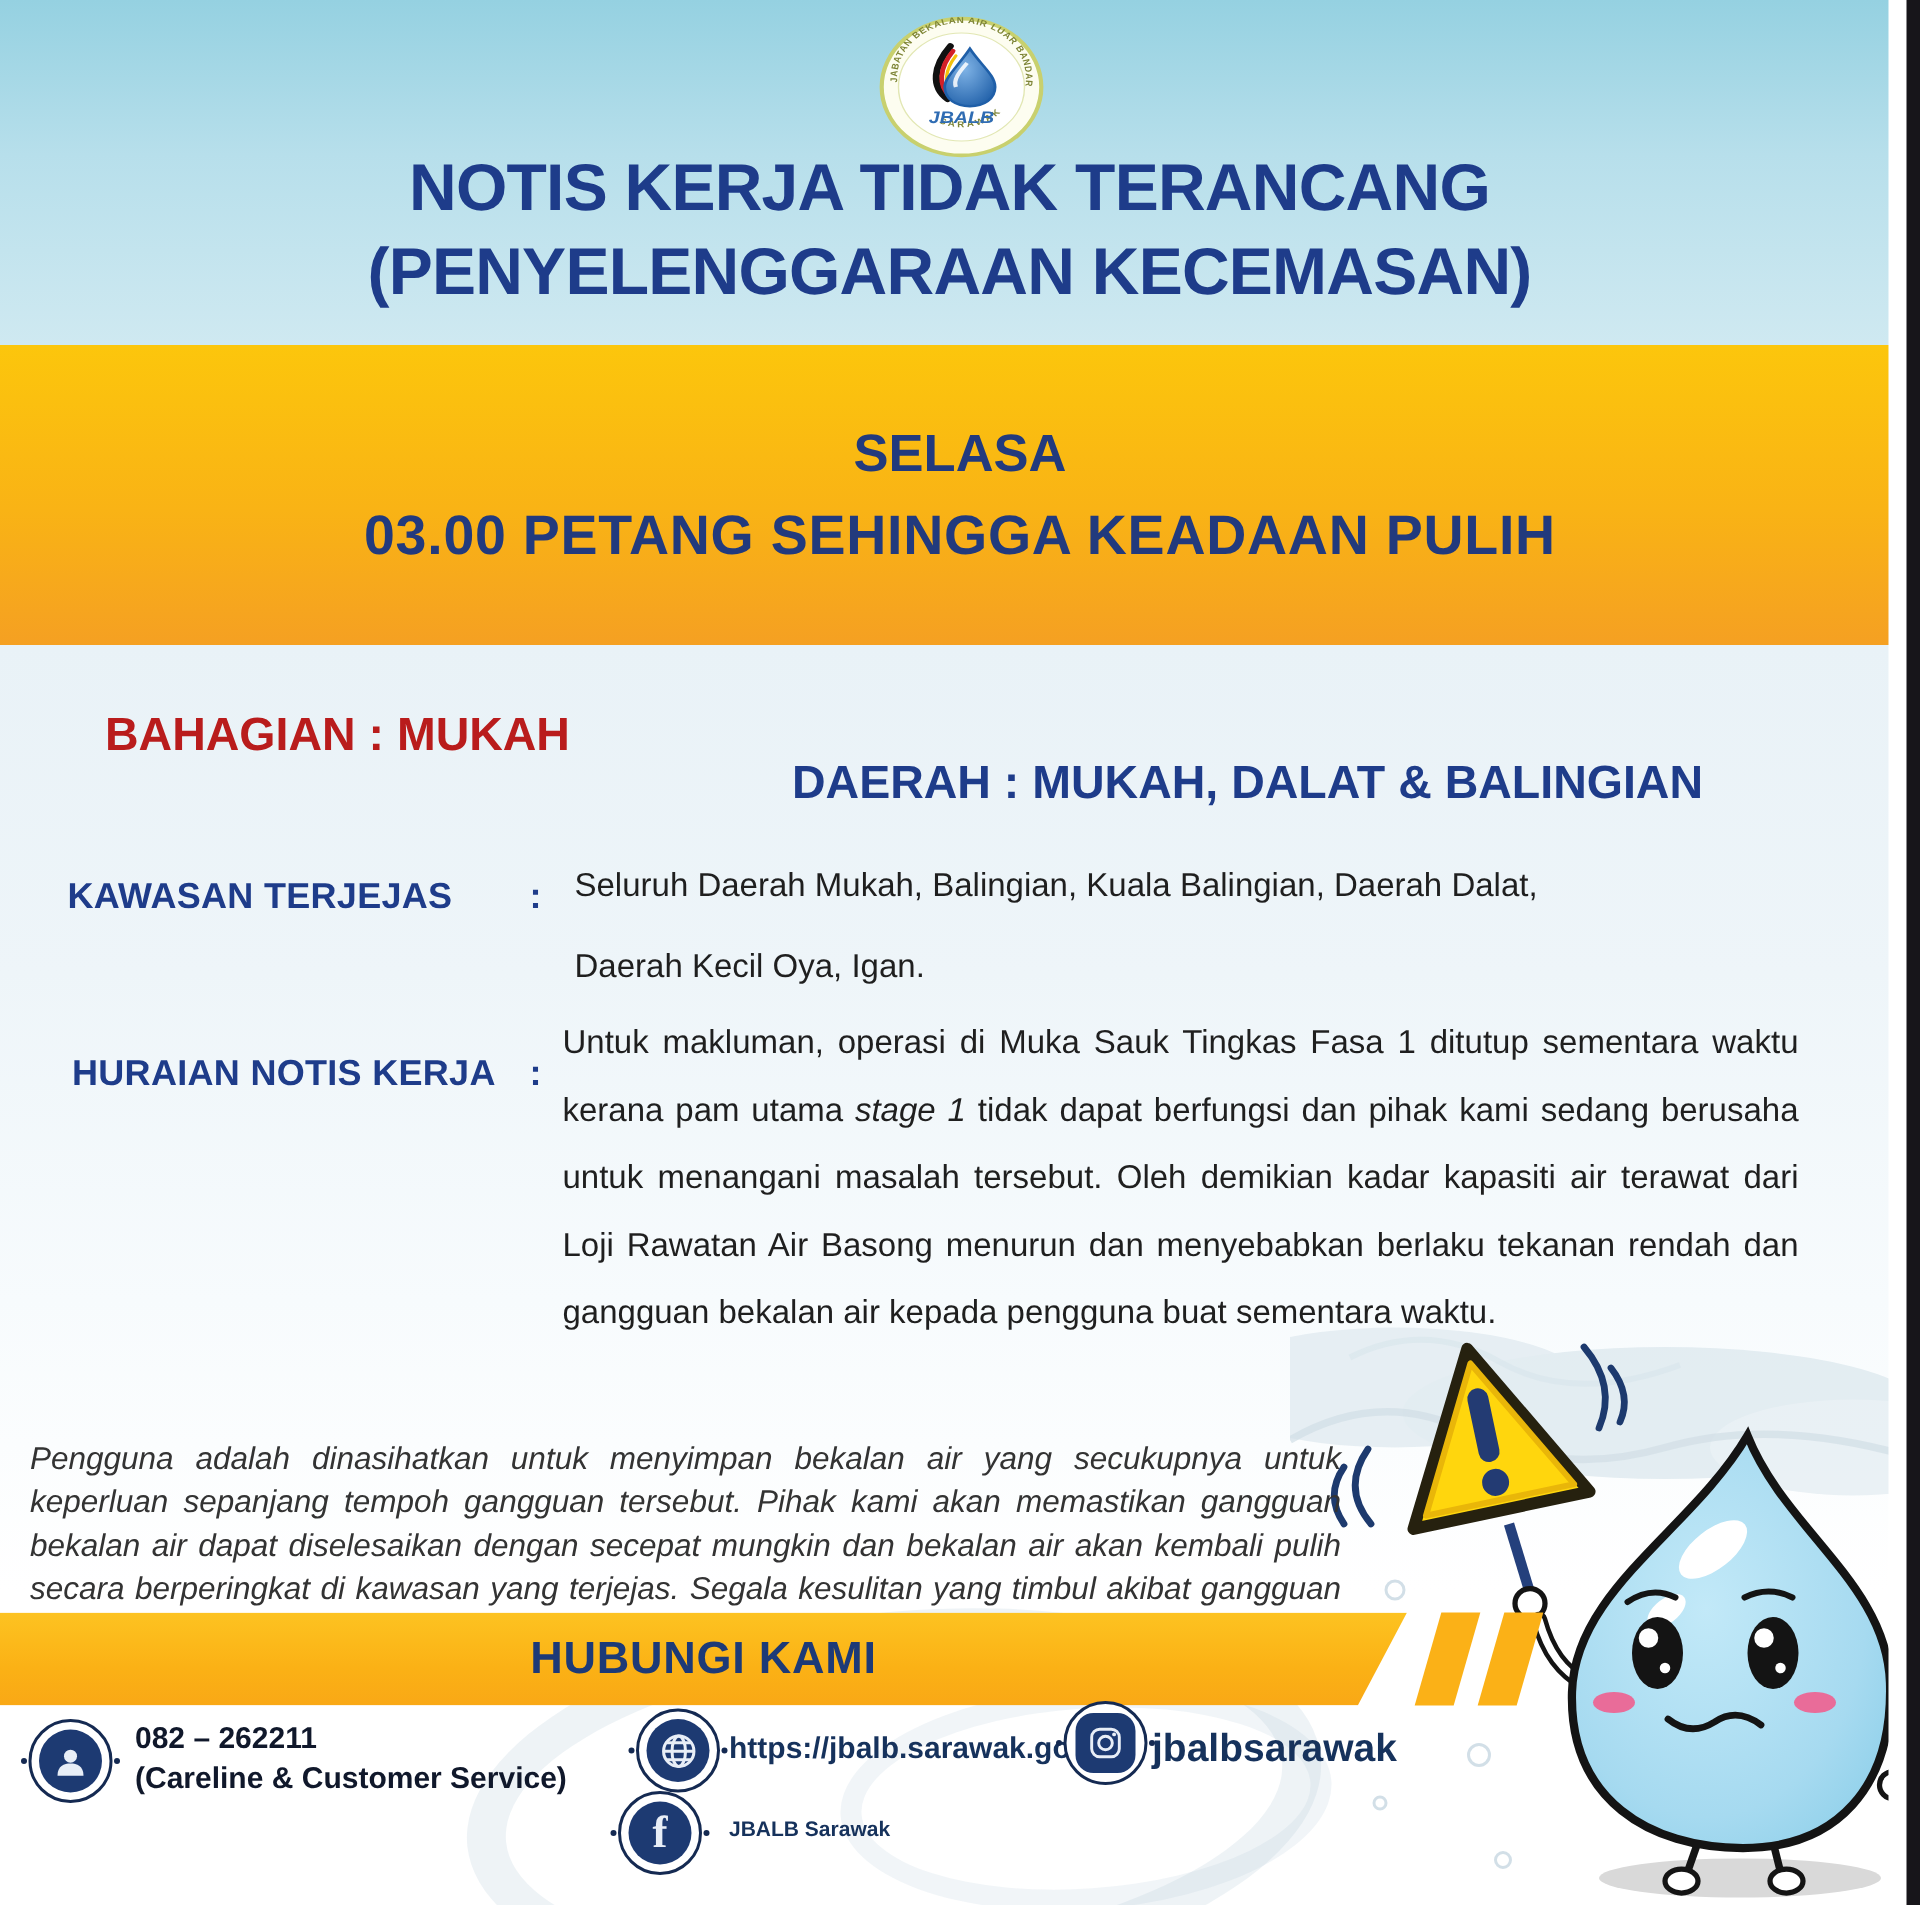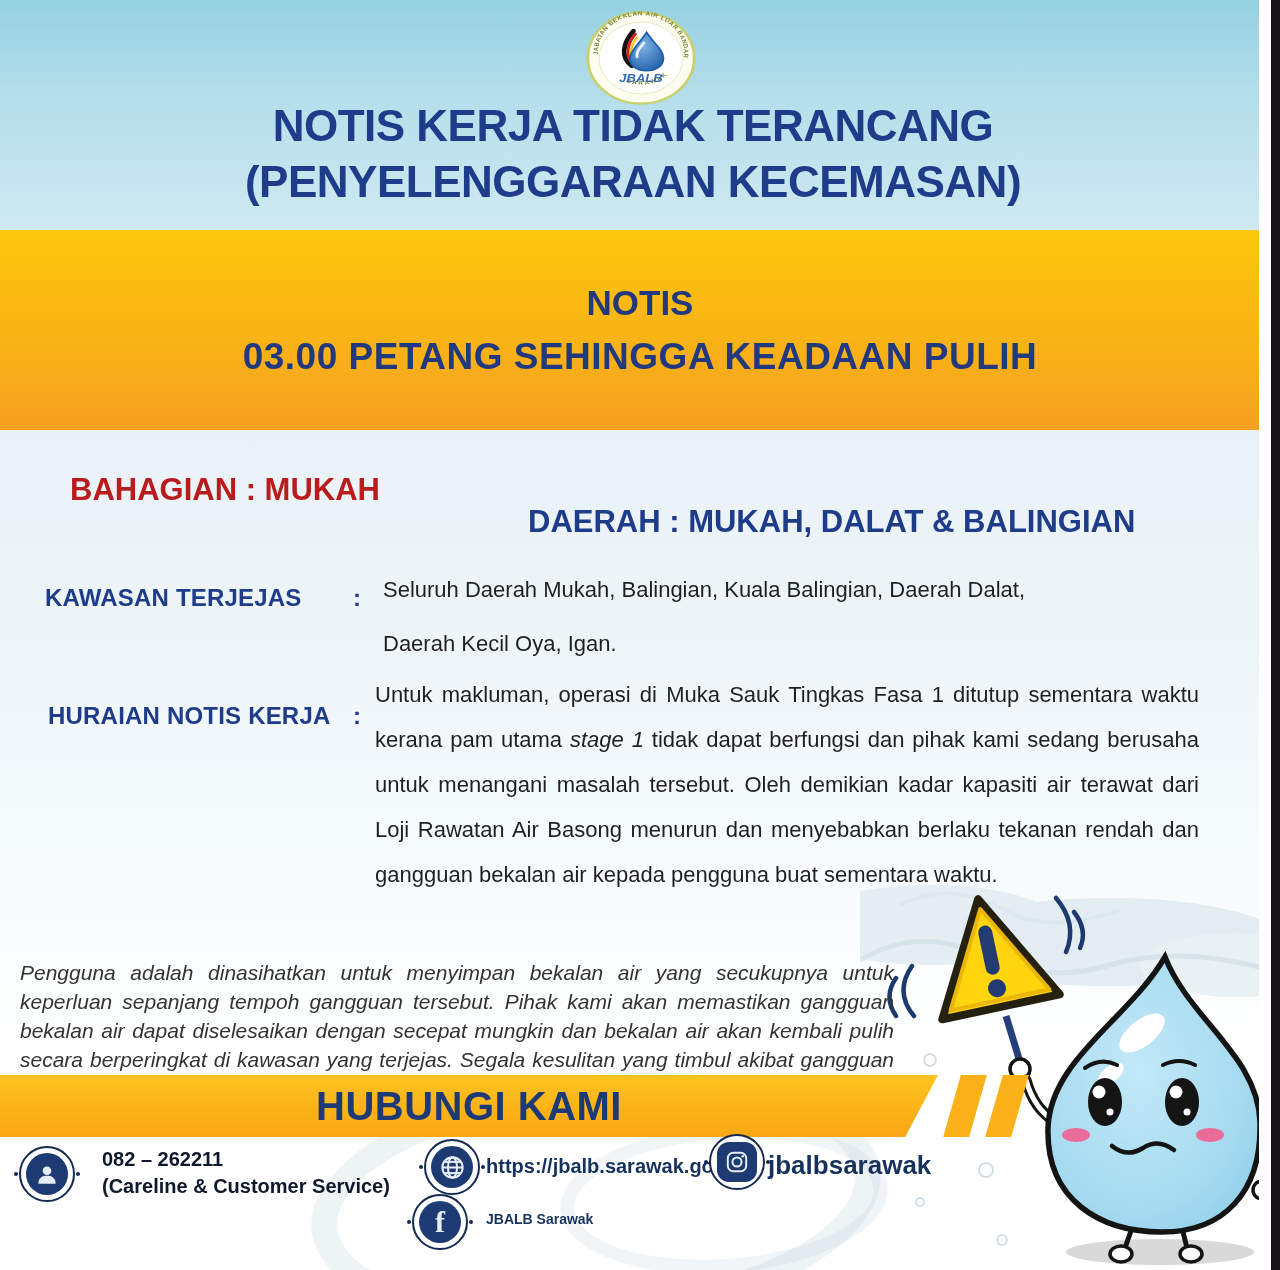--- a/index.html
+++ b/index.html
@@ -51,39 +51,39 @@
   .water-ring1{left:310px;top:1075px;width:520px;height:200px;border-radius:50%;
     border:26px solid rgba(176,201,216,0.22);transform:rotate(-6deg);}
   .water-ring2{left:560px;top:1125px;width:300px;height:120px;border-radius:50%;
     border:14px solid rgba(176,201,216,0.18);transform:rotate(-4deg);}
 
   
   .contact-banner{left:0;top:1075px;width:938px;height:62px;z-index:4;
     background:linear-gradient(180deg,#fdc321 0%,#fbb115 60%,#f9a816 100%);
     clip-path:polygon(0 0,100% 0,96.5% 100%,0 100%);
     display:flex;align-items:center;justify-content:center;
-    color:#1d3a77;font-weight:700;font-size:40px;letter-spacing:0.5px;}
+    color:#1d3a77;font-weight:700;font-size:30px;letter-spacing:0.5px;}
   .stripe{top:1075px;width:26px;height:62px;background:#fbb117;transform:skewX(-16deg);z-index:4;}
   .stripe.s1{left:952px;}
   .stripe.s2{left:994px;}
 
   
   .cicon{width:56px;height:56px;border:2px solid #152a52;border-radius:50%;background:#ffffff;
     display:flex;align-items:center;justify-content:center;z-index:5;box-sizing:border-box;}
   .cicon::before,.cicon::after{content:"";position:absolute;width:4px;height:4px;border-radius:50%;
     background:#152a52;top:24px;}
   .cicon::before{left:-7px;}
   .cicon::after{right:-7px;}
   .cicon .inner{width:42px;height:42px;background:#1d3a72;border-radius:50%;
     display:flex;align-items:center;justify-content:center;color:#ffffff;}
   .cicon .inner.square{border-radius:12px;width:40px;height:40px;}
   .fb-f{font-weight:700;font-size:30px;color:#e8eef7;line-height:30px;font-family:"Liberation Serif",serif;}
 
   .phone-icon{left:19px;top:1146px;}
-  .phone-text{left:90px;top:1146px;color:#10182b;font-weight:700;font-size:20px;line-height:27px;z-index:5;margin-left:12px;}
+  .phone-text{left:90px;top:1146px;color:#10182b;font-weight:700;font-size:20px;line-height:27px;z-index:5;}
   .web-icon{left:424px;top:1139px;}
   .web-text{left:486px;top:1155px;color:#16325c;font-weight:700;font-size:20px;z-index:5;}
   .fb-icon{left:412px;top:1194px;}
   .fb-text{left:486px;top:1211px;color:#16325c;font-weight:700;font-size:14px;z-index:5;}
   .ig-icon{left:709px;top:1134px;}
   .ig-text{left:768px;top:1150px;color:#16325c;font-weight:700;font-size:26px;z-index:5;}
 
   
   .scene{left:860px;top:870px;width:410px;height:400px;z-index:2;}
 
@@ -122,21 +122,21 @@
     <path d="M64 40 C 58 48 54 54 56 60" fill="none" stroke="#ffffff" stroke-width="3" opacity="0.85"></path>
     <text x="60" y="90" text-anchor="middle" font-size="14" font-style="italic" font-weight="700" fill="#2f6cb3">JBALB</text>
   </svg>
 
   <div class="abs title-block">
     <div>NOTIS KERJA TIDAK TERANCANG</div>
     <div>(PENYELENGGARAAN KECEMASAN)</div>
   </div>
 
   <div class="abs band">
-    <div class="d2">NOTIS</div>
+    <div class="d2">SELASA</div>
     <div class="d3">03.00 PETANG SEHINGGA KEADAAN PULIH</div>
   </div>
 
   <div class="abs content-bg"></div>
 
   <div class="abs region-bahagian">BAHAGIAN : MUKAH</div>
   <div class="abs region-daerah">DAERAH : MUKAH, DALAT &amp; BALINGIAN</div>
 
   <div class="abs sec-label kawasan-label">KAWASAN TERJEJAS</div>
   <div class="abs sec-colon kawasan-colon">:</div>

